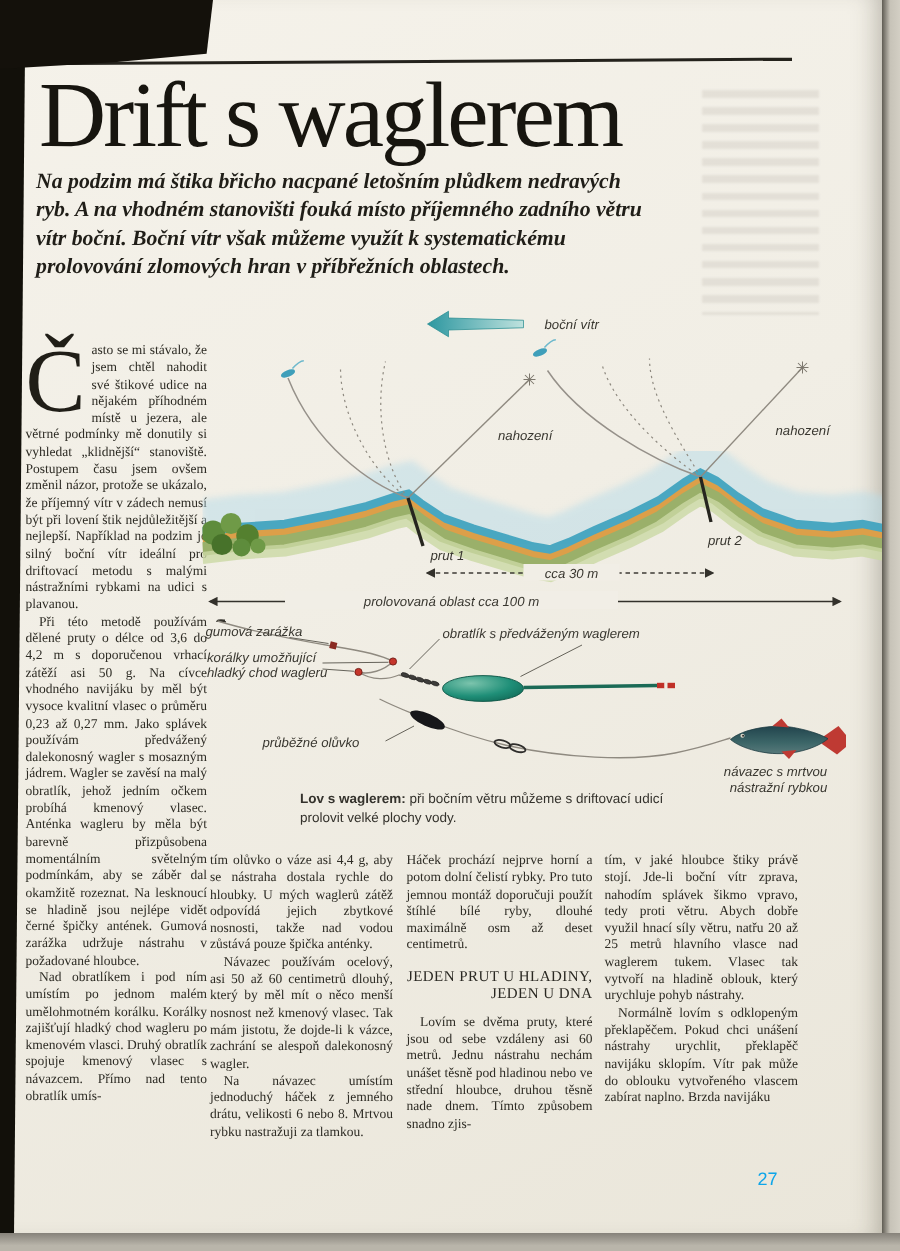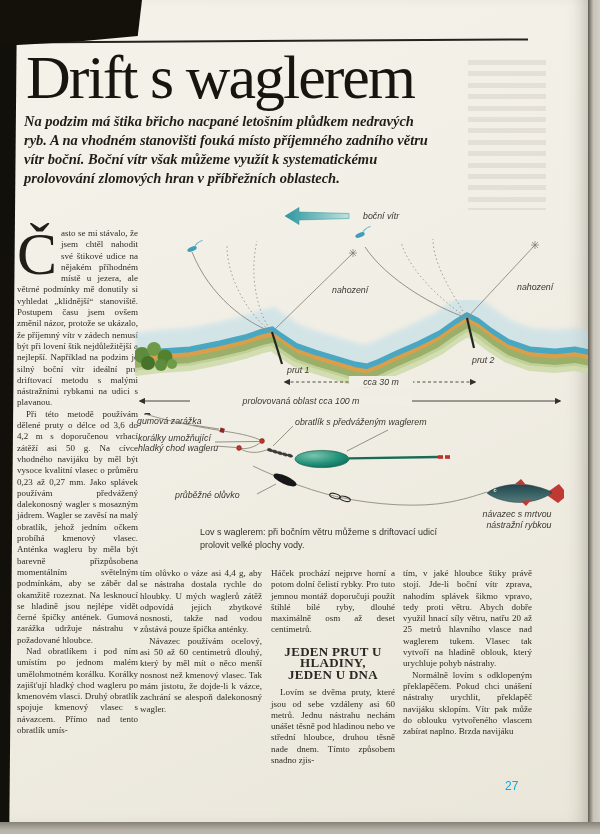--- a/index.html
+++ b/index.html
@@ -29,31 +29,31 @@
          font-style:italic;font-size:14.5px;line-height:19px;color:#201e18;font-weight:600;}
   
   .col{position:absolute;text-align:justify;font-size:9px;line-height:11.3px;color:#2e2c25;}
   .col p{margin:0;text-indent:9px;}
   .col p.noindent{text-indent:0;}
   #col1{left:17px;top:228px;width:121px;}
   #col2{left:140px;top:568px;width:122px;}
   #col3{left:271px;top:568px;width:124px;}
   #col4{left:403px;top:568px;width:129px;}
   .dropcap{float:left;font-size:60px;line-height:48px;padding:2px 4px 0 0;color:#201e17;}
-  .subhead{margin:10px 0 7px;text-align:center;font-weight:700;font-size:13px;
+  .subhead{margin:10px 0 7px;text-align:right;font-weight:400;font-size:10px;
            letter-spacing:.3px;color:#2a2822;text-indent:0;line-height:11.5px;}
   .subhead span{display:block;}
   #pagenum{position:absolute;left:505px;top:779px;font-size:12px;color:#0ea5e9;
            font-family:"Liberation Sans",sans-serif;}
   
   #diagram-wind{position:absolute;left:135px;top:205px;width:455px;height:212px;}
   #diagram-rig{position:absolute;left:135px;top:413px;width:455px;height:120px;}
   #rig-caption{position:absolute;left:200px;top:526px;width:262px;
            font-family:"Liberation Sans",sans-serif;font-size:9px;line-height:12.5px;color:#34322c;}
-  #rig-caption b{font-weight:400;}
+  #rig-caption b{font-weight:700;}
   text{font-family:"Liberation Sans",sans-serif;}
   .dlabel{font-style:italic;font-size:8.8px;fill:#393730;}
 </style>
 </head>
 <body>
 
 <div id="canvas">
   <div id="paper"></div>
   <div id="ghost-text"></div>
   <div id="rule-top"></div>
@@ -223,20 +223,21 @@
     <text class="dlabel" x="384" y="115" text-anchor="middle">nástražní rybkou</text>
   </svg>
 
   <div id="rig-caption">
     <b>Lov s waglerem:</b><span> při bočním větru můžeme s driftovací udicí prolovit velké plochy vody.</span>
   </div>
 
   <div id="col2" class="col">
     <p class="noindent">tím olůvko o váze asi 4,4 g, aby se nástraha dostala rychle do hloubky. U mých waglerů zátěž odpovídá jejich zbytkové nosnosti, takže nad vodou zůstává pouze špička anténky.</p>
     <p>Návazec používám ocelový, asi 50 až 60 centimetrů dlouhý, který by měl mít o něco menší nosnost než kmenový vlasec. Tak mám jistotu, že dojde-li k vázce, zachrání se alespoň dalekonosný wagler.</p>
+    <p>Na návazec umístím jednoduchý háček z jemného drátu, velikosti 6 nebo 8. Mrtvou rybku nastražuji za tlamkou.</p>
   </div>
 
   <div id="col3" class="col">
     <p class="noindent">Háček prochází nejprve horní a potom dolní čelistí rybky. Pro tuto jemnou montáž doporučuji použít štíhlé bílé ryby, dlouhé maximálně osm až deset centimetrů.</p>
     <div class="subhead">
       <span>JEDEN PRUT U HLADINY,</span>
       <span>JEDEN U DNA</span>
     </div>
     <p>Lovím se dvěma pruty, které jsou od sebe vzdáleny asi 60 metrů. Jednu nástrahu nechám unášet těsně pod hladinou nebo ve střední hloubce, druhou těsně nade dnem. Tímto způsobem snadno zjis-</p>
   </div>

